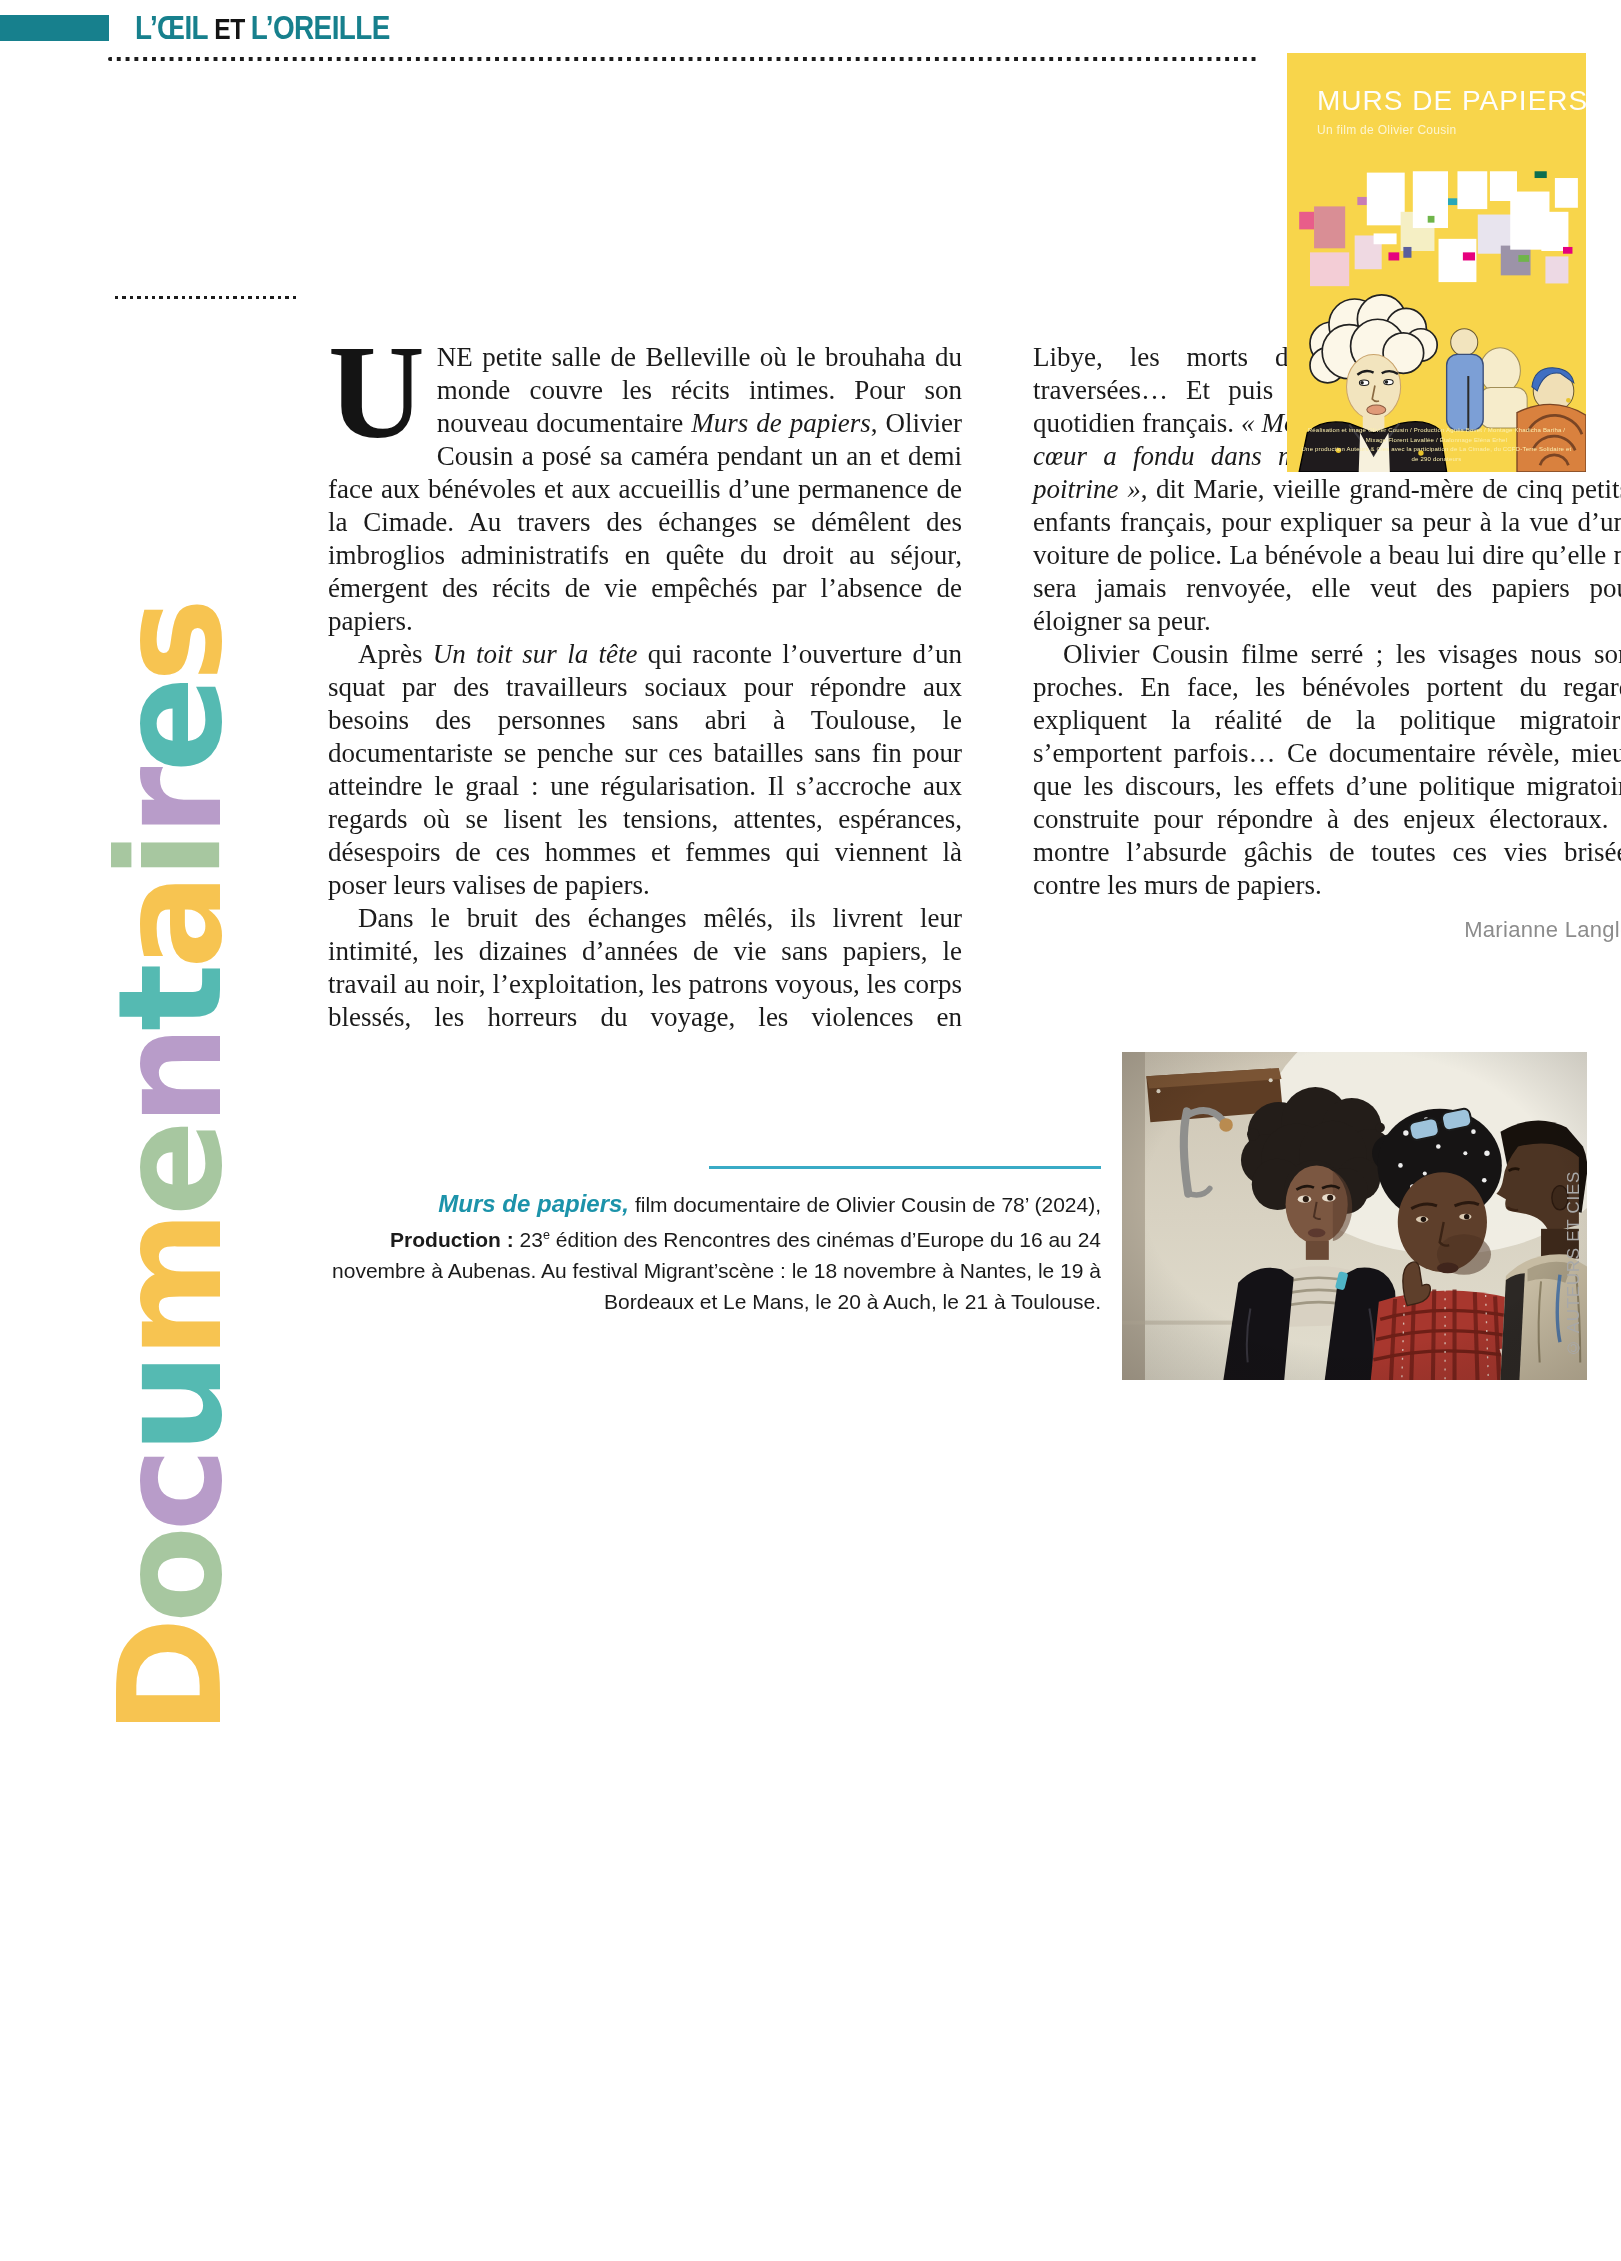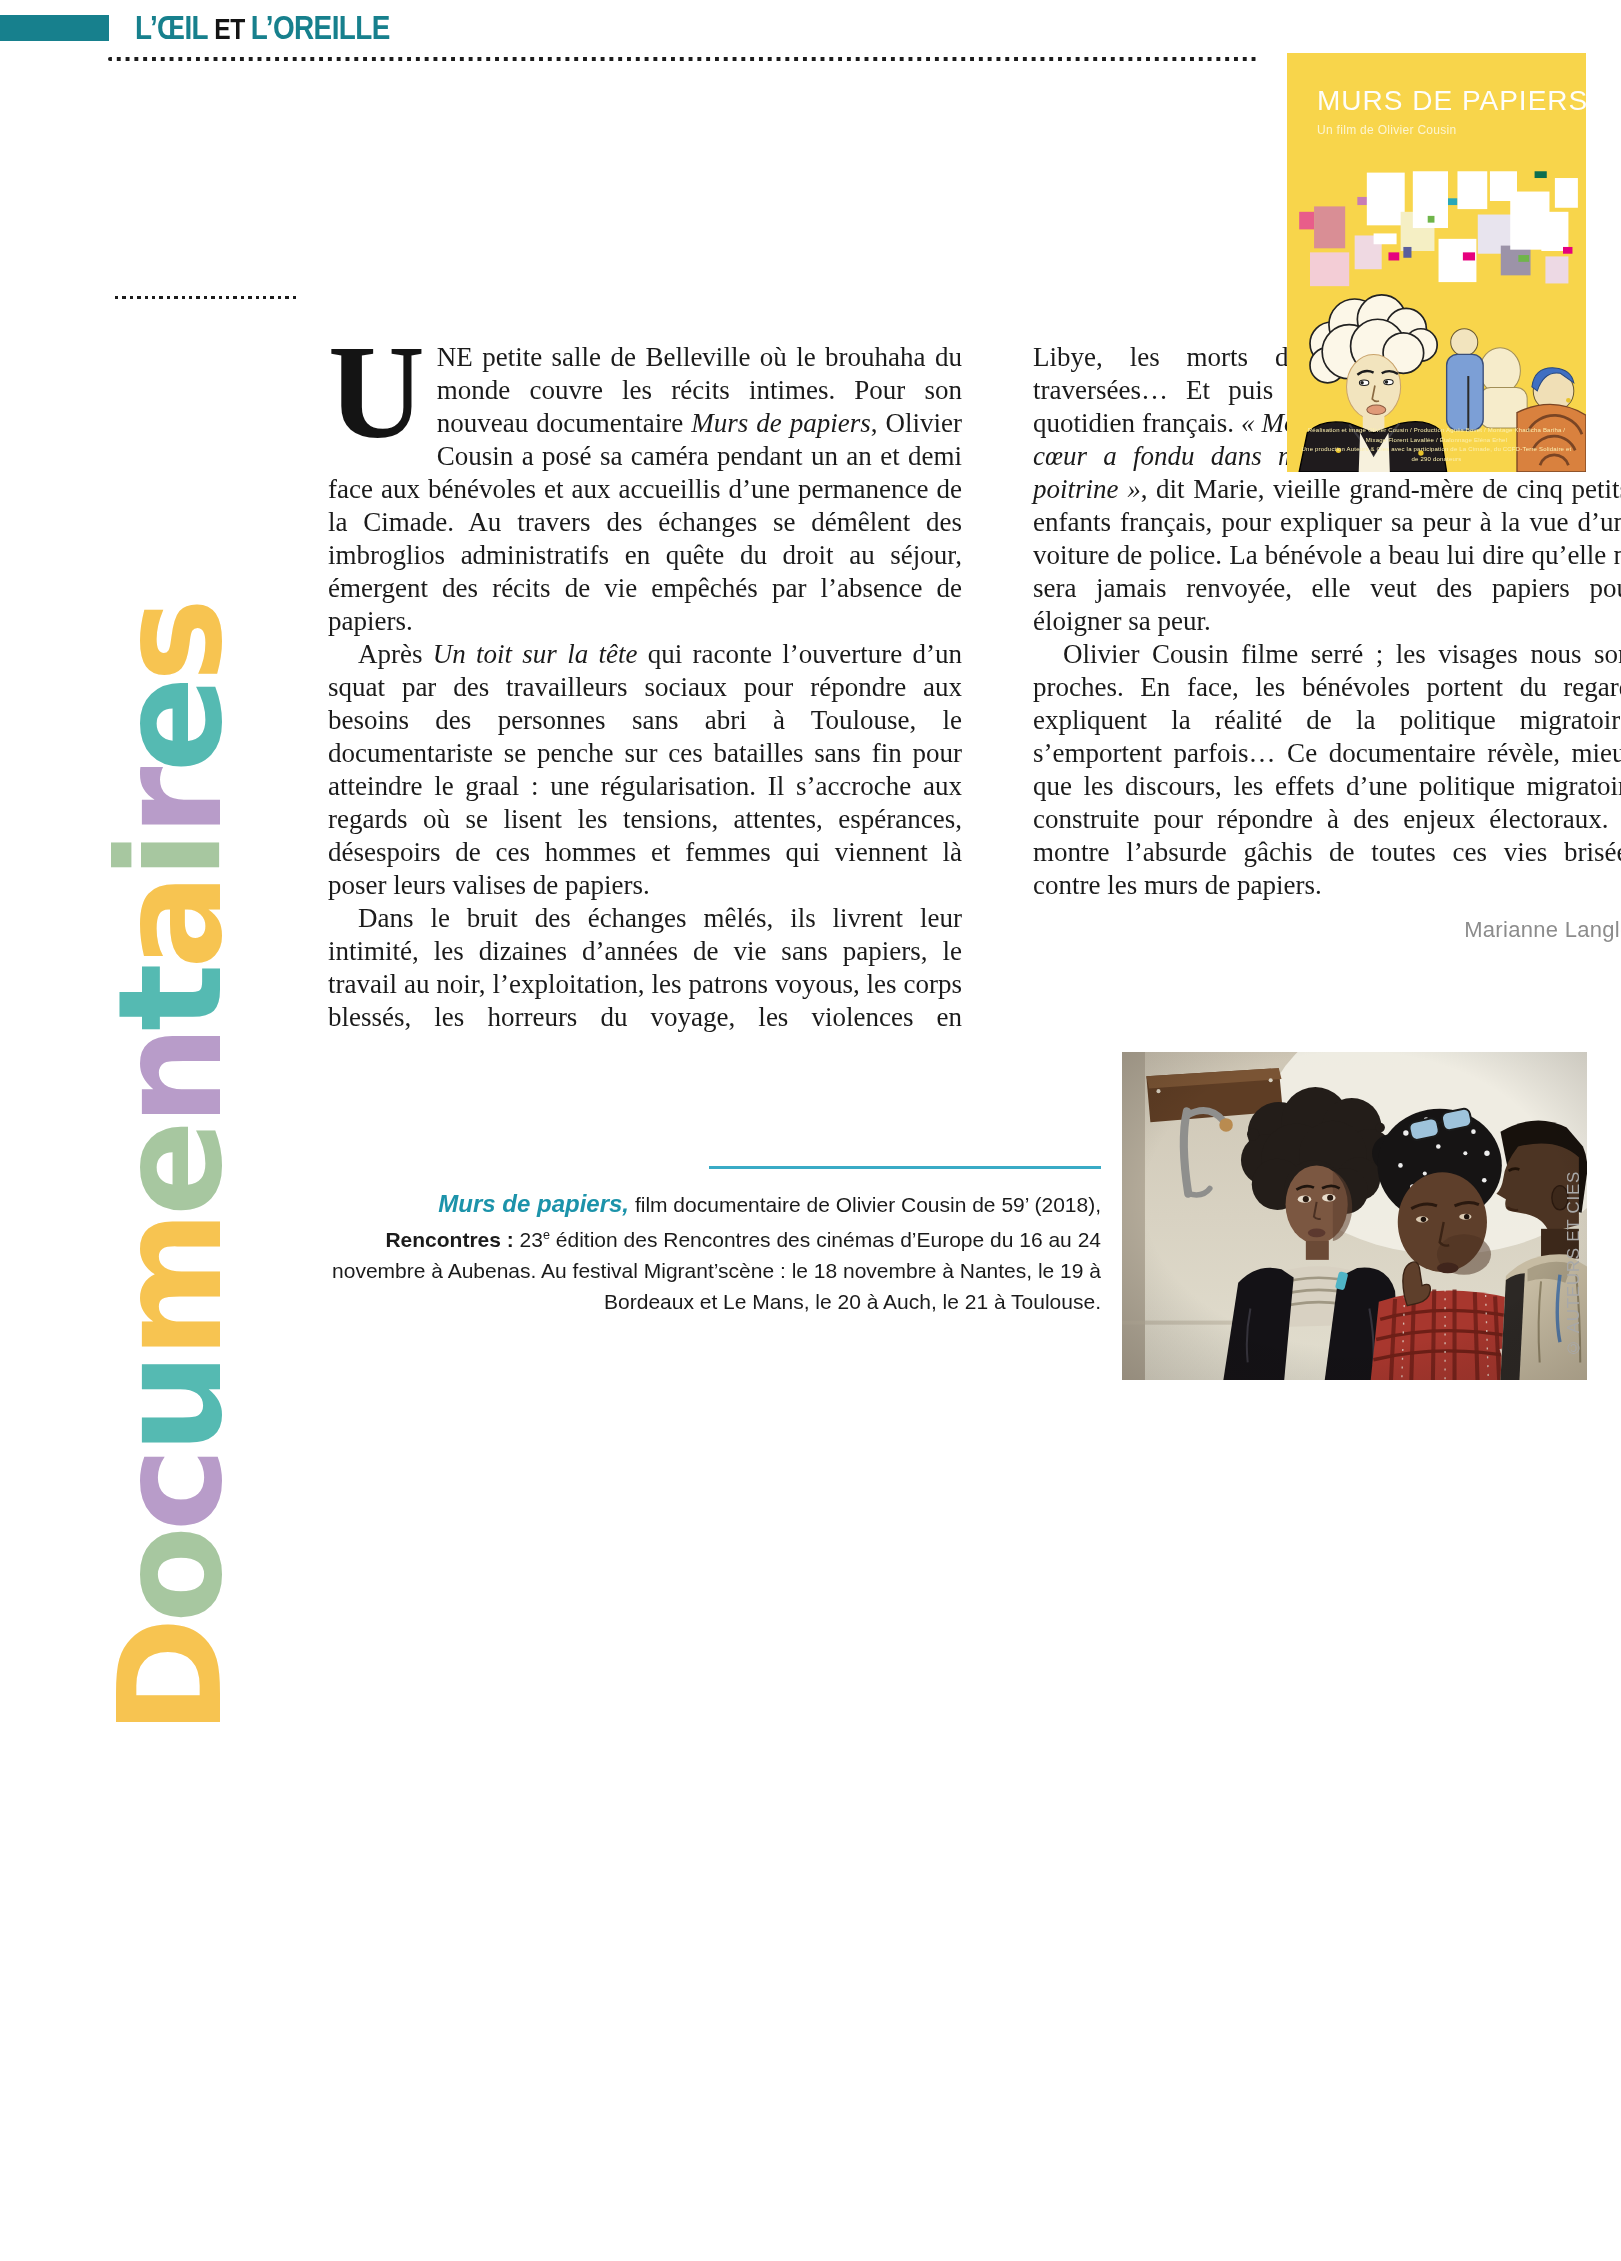--- a/index.html
+++ b/index.html
@@ -181,22 +181,22 @@
     <div class="poster-title">MURS DE PAPIERS</div>
     <div class="poster-subtitle">Un film de Olivier Cousin</div>
     <div class="poster-credits">
       <div>Réalisation et image Olivier Cousin / Production Agnès Bovet / Montage Khadicha Bariha / Mixage Florent Lavallée / Étalonnage Eléna Erhel</div>
       <div>Une production Auteurs &amp; Cies avec la participation de La Cimade, du CCFD-Terre Solidaire et de 290 donateurs</div>
     </div>
   </div>
 
   <div class="info">
     <div class="info-rule"></div>
-    <div class="info-line"><span class="info-film-title">Murs de papiers,</span><span> film documentaire de Olivier Cousin de 59’ (2018),</span></div>
-    <div class="info-line"><span class="bold">Rencontres : </span><span>23</span><sup>e</sup><span> édition des Rencontres des cinémas d’Europe du 16 au 24 novembre à Aubenas. Au festival Migrant’scène : le 18 novembre à Nantes, le 19 à Bordeaux et Le Mans, le 20 à Auch, le 21 à Toulouse.</span></div>
+    <div class="info-line"><span class="info-film-title">Murs de papiers,</span><span> film documentaire de Olivier Cousin de 78’ (2024),</span></div>
+    <div class="info-line"><span class="bold">Production : </span><span>23</span><sup>e</sup><span> édition des Rencontres des cinémas d’Europe du 16 au 24 novembre à Aubenas. Au festival Migrant’scène : le 18 novembre à Nantes, le 19 à Bordeaux et Le Mans, le 20 à Auch, le 21 à Toulouse.</span></div>
   </div>
 
   <div class="photo">
     <svg width="465" height="328" viewBox="0 0 688 486" preserveAspectRatio="none">
       <defs>
         <linearGradient id="wallGrad" x1="0" y1="0" x2="0" y2="1">
           <stop offset="0" stop-color="#CEC6B5"></stop>
             <stop offset="1" stop-color="#E2DECF"></stop>
         </linearGradient>
         <radialGradient id="vig" cx="0.5" cy="0.45" r="0.75">

